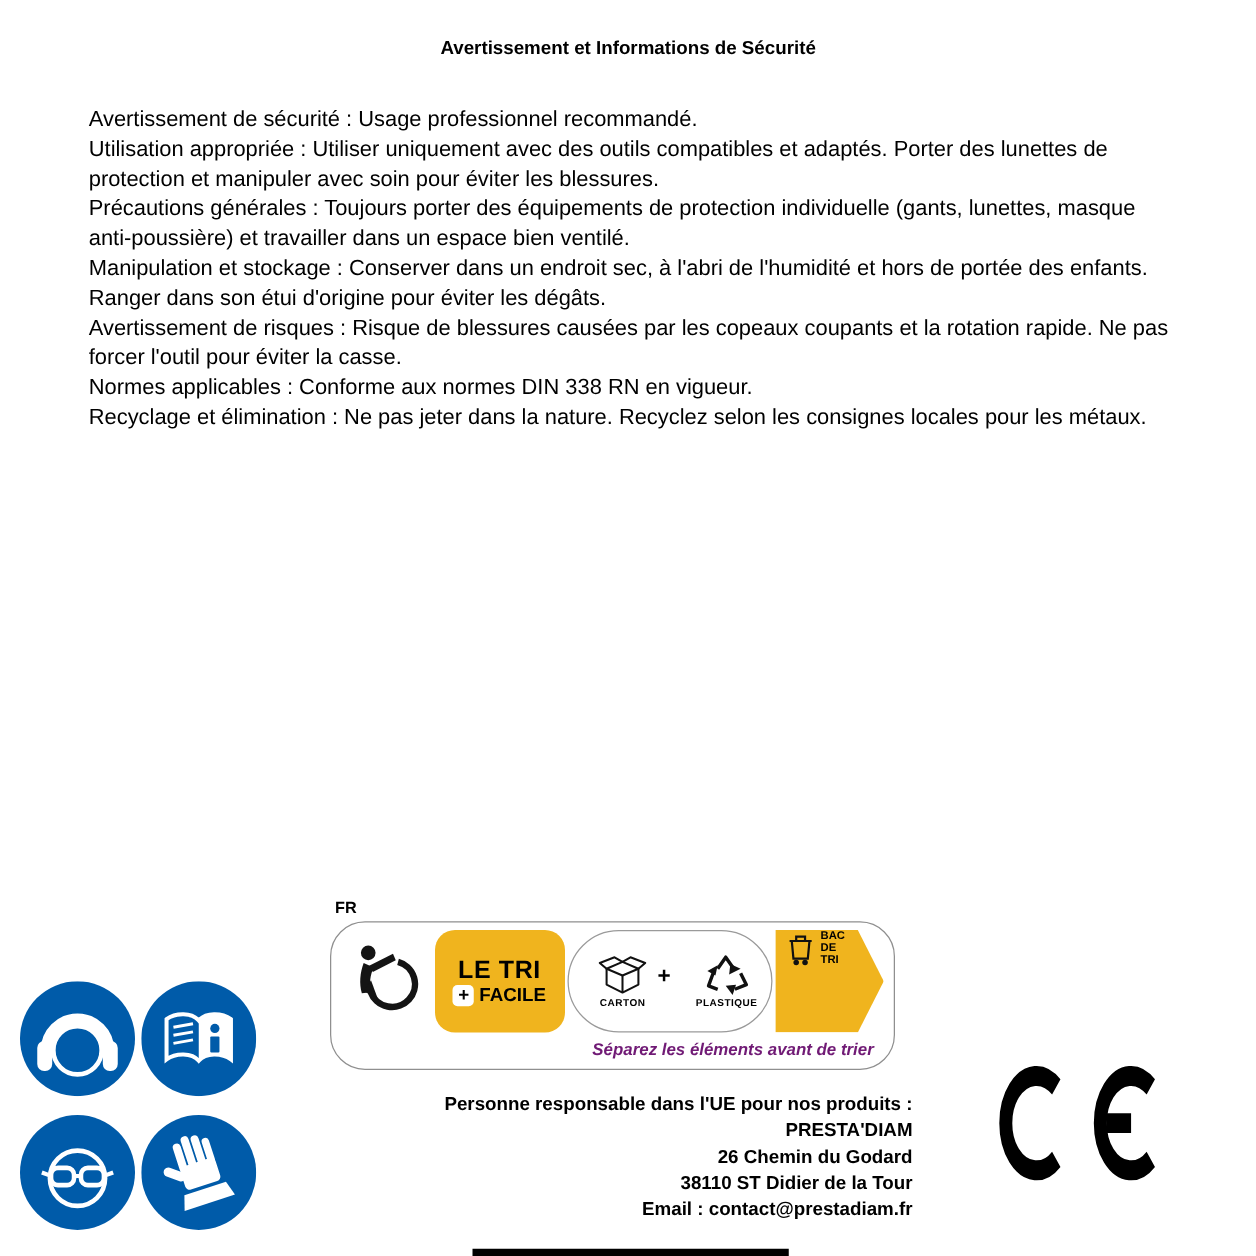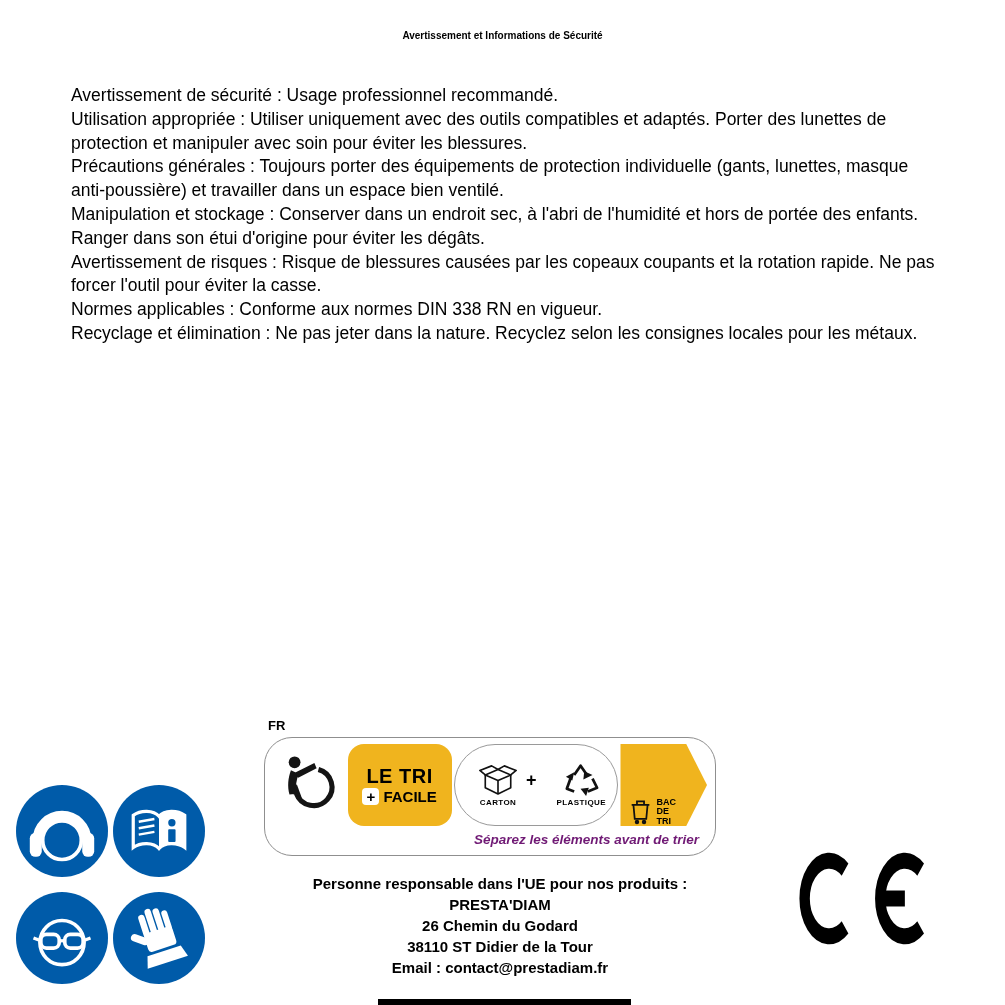--- a/index.html
+++ b/index.html
@@ -8,21 +8,21 @@
     background:#ffffff;
     font-family:"Liberation Sans", sans-serif;
     color:#000;
     position:relative;
     overflow:hidden;
   }
   .page { position:absolute; inset:0; }
 
   .title {
     position:absolute; top:30px; left:0; width:100%;
-    text-align:center; font-size:10px; font-weight:bold;
+    text-align:center; font-size:15px; font-weight:bold;
   }
 
   .body-text {
     position:absolute; top:84px; left:71px; width:864px;
     font-size:17.5px; line-height:23.8px;
   }
   .body-text p { margin:0; }
 
   
   .pictos {
@@ -62,34 +62,34 @@
     margin:0 2px; display:flex; align-items:center; justify-content:center; gap:8px;
   }
   .material { display:flex; flex-direction:column; align-items:center; gap:2px;margin-left:12px; }
   .material svg { display:block; }
   .material-label { font-size:8px; font-weight:bold; letter-spacing:0.4px; }
   .materials-plus { font-size:18px; font-weight:bold; margin-top:-10px; }
 
   .tri-arrow {
     width:88px; background:#F0B41E;
     clip-path:polygon(0 0, 76% 0, 100% 50%, 76% 100%, 0 100%);
-    display:flex; align-items:flex-end; justify-content:flex-start;
+    display:flex; align-items:flex-start; justify-content:flex-start;
     padding-left:9px; gap:4px;
   }
   .bin-text { font-size:9px; font-weight:bold; line-height:9.5px; }
 
   .badge-instruction {
     height:26px; display:flex; align-items:center; justify-content:flex-end;
     padding-right:8px; font-size:13.5px; font-weight:bold; font-style:italic; color:#701a75;
   }
 
   
   .contact {
     position:absolute; left:270px; top:873px; width:460px;
-    text-align:center; font-size:15px; font-weight:bold; line-height:21px;
+    text-align:right; font-size:15px; font-weight:bold; line-height:21px;
   }
 
   
   .ce { position:absolute; left:799px; top:852px; width:138px; height:93px; }
   .ce svg { width:100%; height:100%; display:block; }
 
   .bottom-bar { position:absolute; left:378px; top:999px; width:253px; height:6px; background:#000; }
 </style>
 </head>
 <body>

